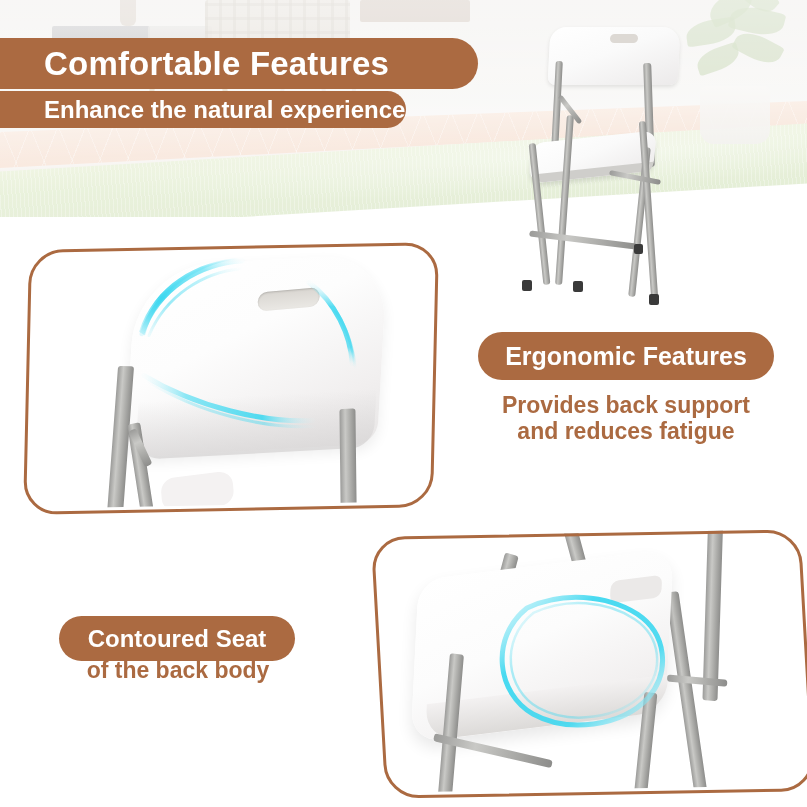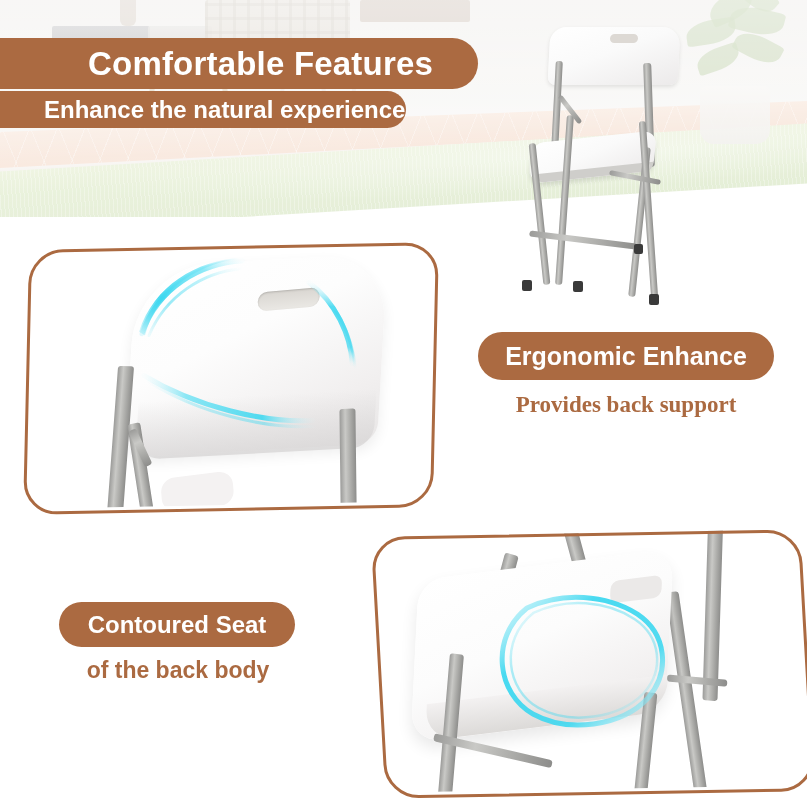--- a/index.html
+++ b/index.html
@@ -54,21 +54,21 @@
   .scene-pot{position:absolute;left:700px;top:86px;width:70px;height:58px;
     background:linear-gradient(180deg,#f2efea,#dedad3);border-radius:6px 6px 14px 14px;opacity:.9;}
   .scene-table{position:absolute;left:128px;top:60px;width:250px;height:58px;}
   .scene-wash{position:absolute;inset:0;background:rgba(255,255,255,.56);}
   .scene-wash2{position:absolute;inset:0;
     background:linear-gradient(180deg,rgba(255,255,255,.42) 0%,rgba(255,255,255,.18) 45%,rgba(255,255,255,.30) 100%);}
 
   
   .titlebar{position:absolute;left:-30px;top:38px;width:508px;height:51px;
     background:#ab6a41;border-radius:26px;display:flex;align-items:center;}
-  .titlebar .txt{margin-left:118px;color:#fff;font-size:33px;font-weight:bold;
+  .titlebar .txt{margin-left:74px;color:#fff;font-size:33px;font-weight:bold;
     letter-spacing:.2px;line-height:1;white-space:nowrap;}
   .subbar{position:absolute;left:-30px;top:91px;width:436px;height:37px;
     background:#ab6a41;border-radius:19px;display:flex;align-items:center;}
   .subbar .txt{margin-left:74px;color:#fff;font-size:24px;font-weight:bold;
     line-height:1;white-space:nowrap;}
 
   
   .hero-chair{position:absolute;left:505px;top:25px;width:220px;height:310px;}
   .pipe{position:absolute;background:linear-gradient(90deg,#9b9b99 0%,#c9c9c6 35%,#b0b0ad 62%,#8d8d8b 100%);
     border-radius:3px;}
@@ -86,23 +86,23 @@
     transform:rotate(-1.0deg) skewX(2.2deg);}
 
   
   .pill{position:absolute;background:#ab6a41;border-radius:28px;
     display:flex;align-items:center;justify-content:center;}
   .pill .txt{color:#fff;font-weight:bold;white-space:nowrap;line-height:1;}
   .caption{position:absolute;color:#ab6a41;font-weight:bold;text-align:center;line-height:1.14;}
 
   .pill-back{left:478px;top:332px;width:296px;height:48px;}
   .pill-back .txt{font-size:25px;}
-  .cap-back{left:458px;top:392px;width:336px;font-size:23px;font-family:Liberation Serif, serif;}
-
-  .pill-seat{left:59px;top:602px;width:236px;height:45px;}
+  .cap-back{left:458px;top:392px;width:336px;font-size:23px;}
+
+  .pill-seat{left:59px;top:616px;width:236px;height:45px;}
   .pill-seat .txt{font-size:24px;}
   .cap-seat{left:13px;top:657px;width:330px;font-size:23px;}
 
   .glow{position:absolute;}
 </style>
 </head>
 <body>
 
 <div id="stage">
 
@@ -285,24 +285,25 @@
         <path d="M152 74 C 188 58, 232 62, 262 82 C 290 102, 292 140, 268 166
                  C 240 194, 186 200, 152 180 C 118 160, 112 104, 152 74 Z" stroke="url(#cyRing)" stroke-width="5"></path>
         <path d="M158 79 C 192 64, 232 68, 259 87 C 284 105, 286 138, 264 161
                  C 238 186, 189 192, 158 174 C 127 156, 122 106, 158 79 Z" stroke="url(#cyRing)" stroke-width="2.5" opacity=".45"></path>
       </g>
     </svg>
   </div>
   <div class="panel-border panel-b"></div>
 
   <div class="pill pill-back">
-    <span class="txt">Ergonomic Enhance</span>
+    <span class="txt">Ergonomic Features</span>
   </div>
   <div class="caption cap-back">
     <div>Provides back support</div>
+    <div>and reduces fatigue</div>
   </div>
 
   <div class="pill pill-seat">
     <span class="txt">Contoured Seat</span>
   </div>
   <div class="caption cap-seat">
     <div>of the back body</div>
   </div>
 
 </div>

